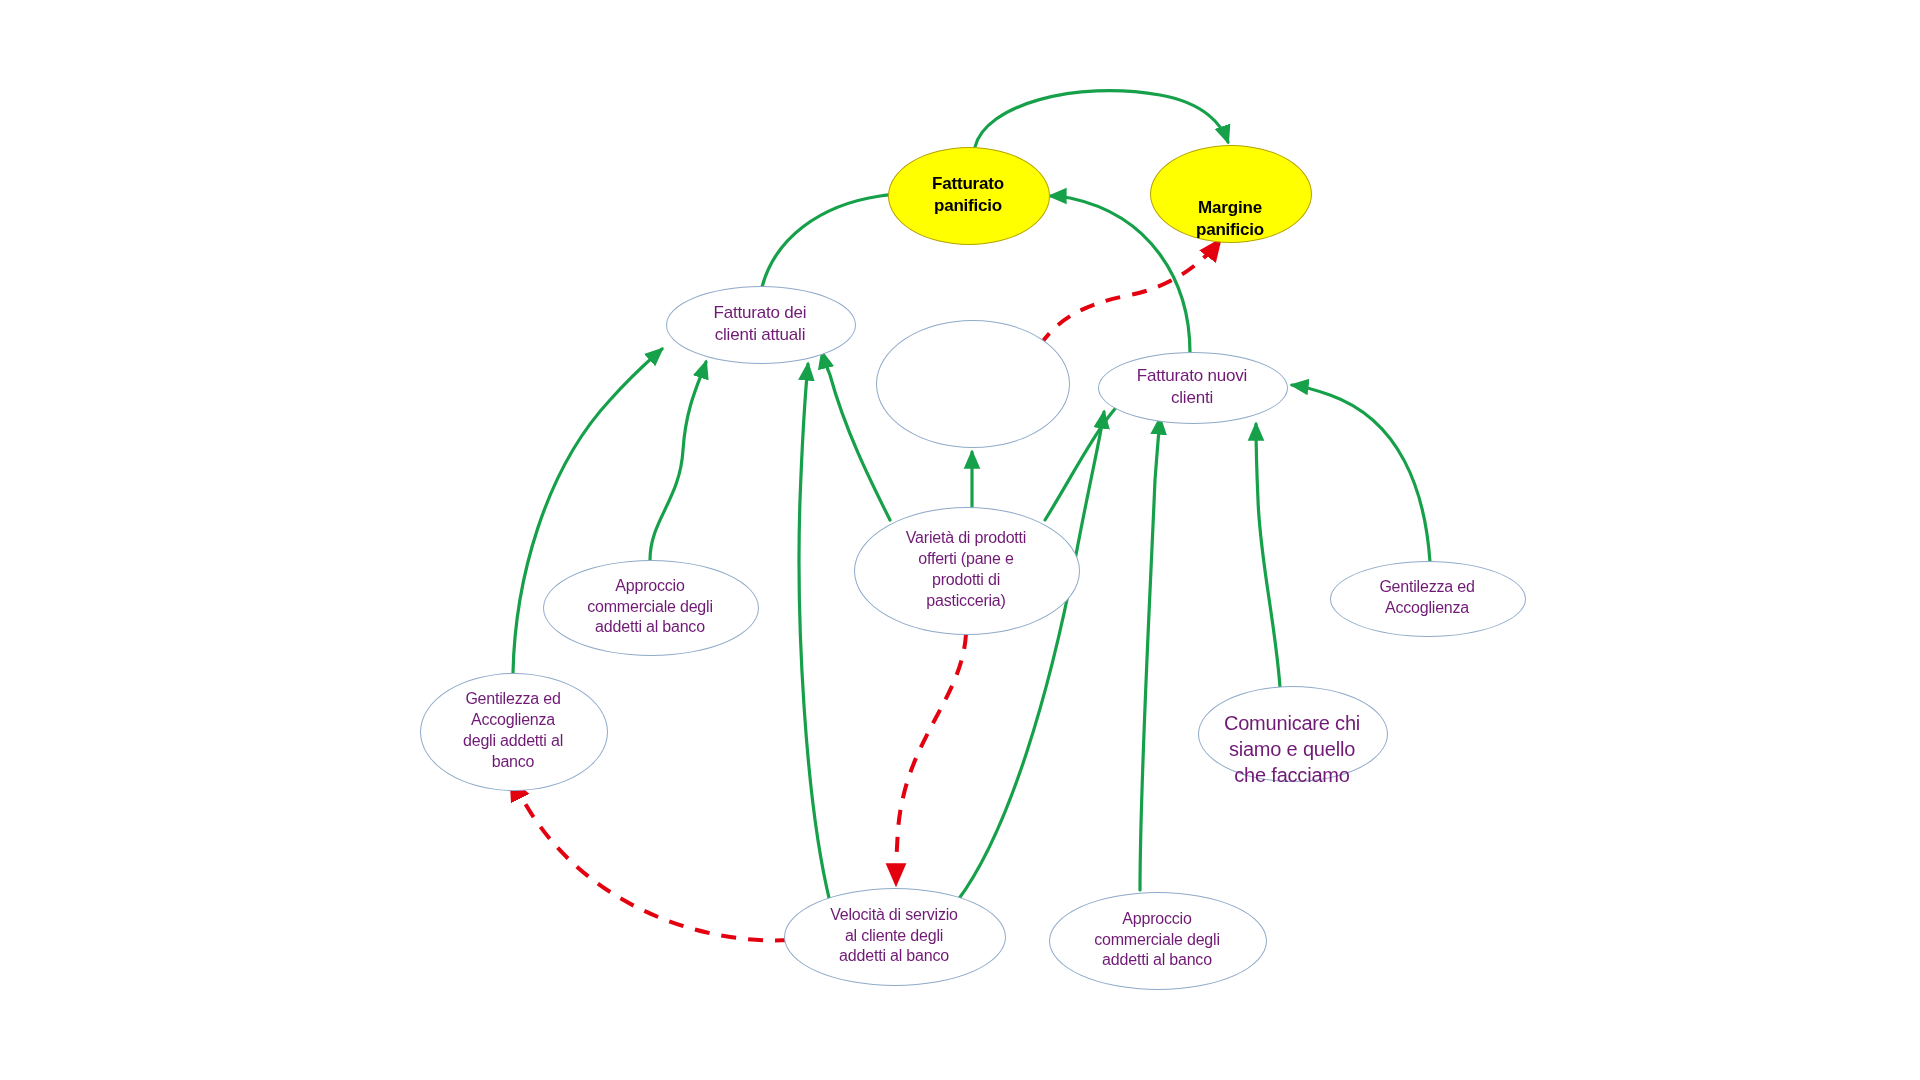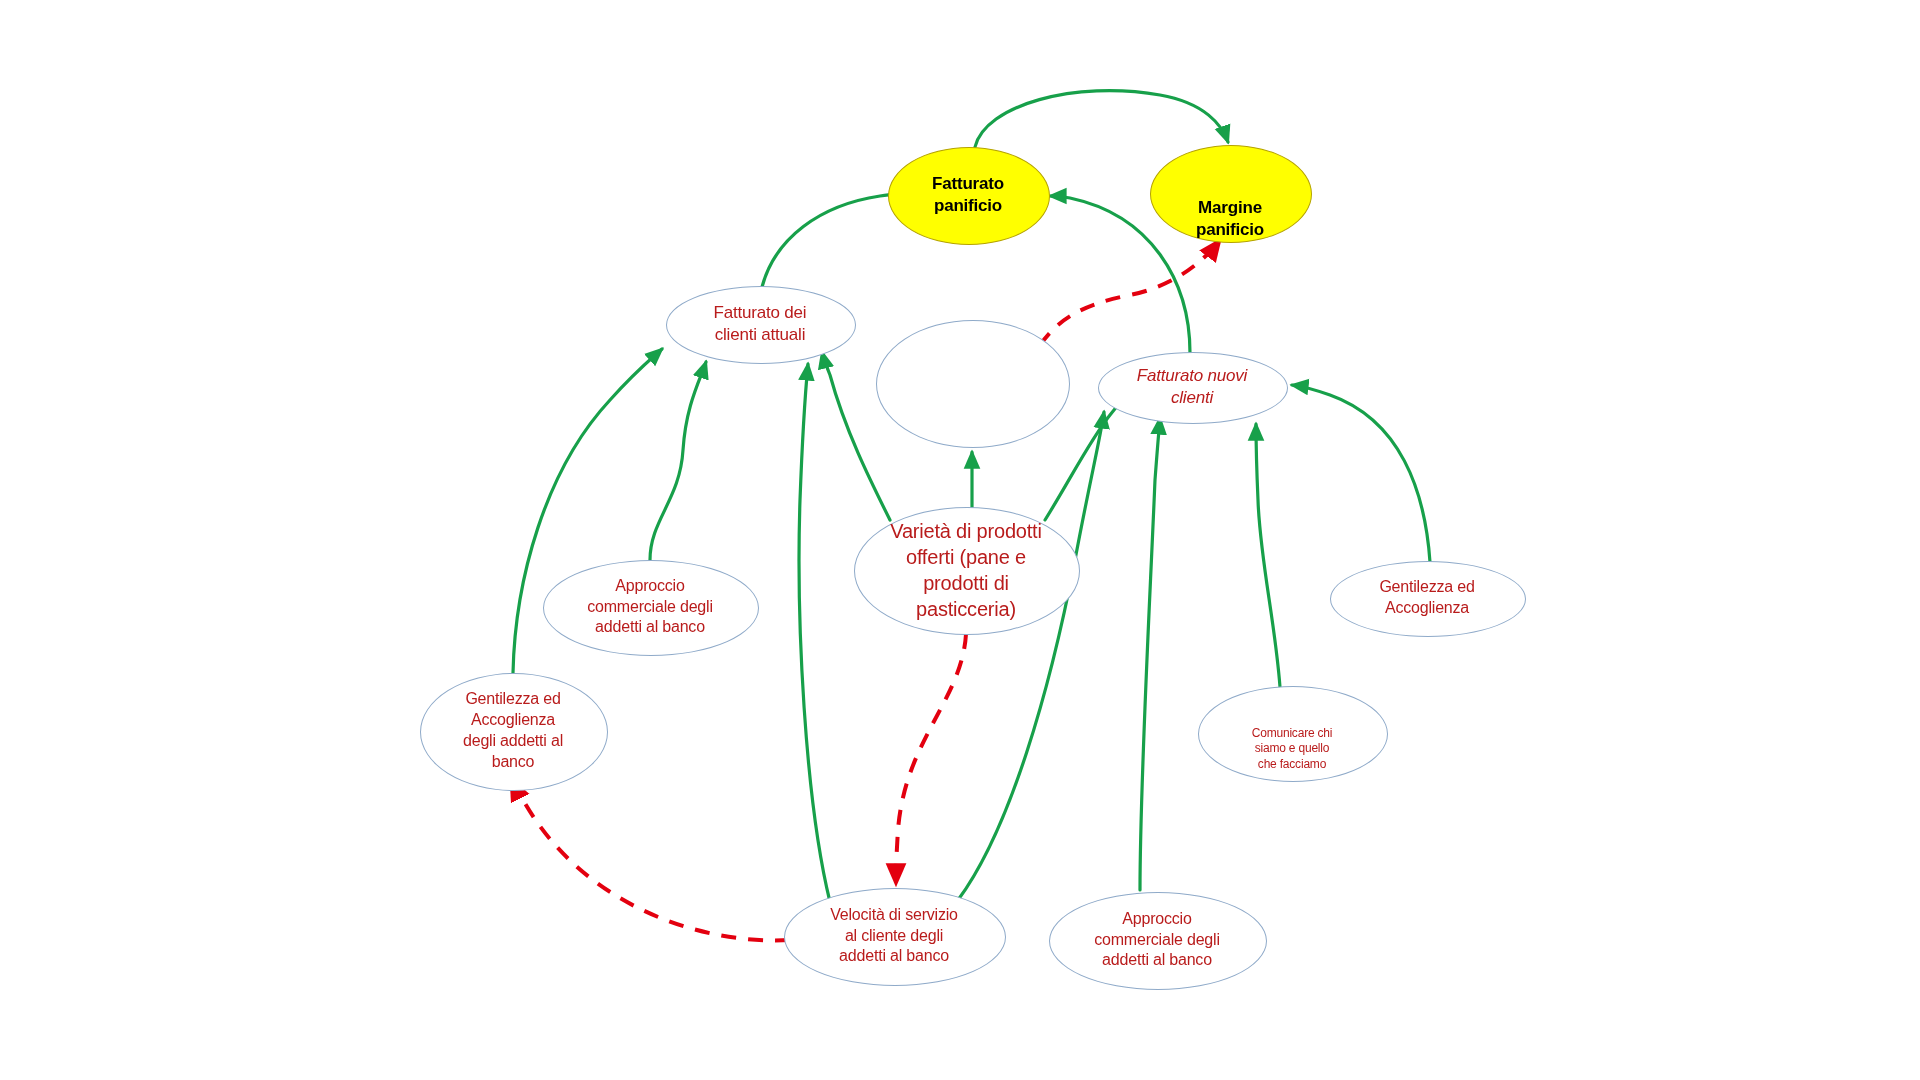--- a/index.html
+++ b/index.html
@@ -1,21 +1,21 @@
 <!DOCTYPE html>
 <html><head>
 <meta charset="utf-8">
 <style>
   html,body{margin:0;padding:0;background:#ffffff;}
   body{width:1920px;height:1080px;overflow:hidden;font-family:"Liberation Sans",sans-serif;}
   #canvas{position:relative;width:1920px;height:1080px;background:#ffffff;}
   #edges{position:absolute;left:0;top:0;width:1920px;height:1080px;}
   .node{position:absolute;display:flex;align-items:center;justify-content:center;text-align:center;box-sizing:border-box;}
   .node .ell{position:absolute;left:0;top:0;width:100%;height:100%;border-radius:50%;}
-  .node .lbl{position:relative;z-index:2;line-height:1.30;color:#b91c1c;padding:0 6px;letter-spacing:-0.2px;}
+  .node .lbl{position:relative;z-index:2;line-height:1.30;color:#701a75;padding:0 6px;letter-spacing:-0.2px;}
   .node.white .ell{background:#ffffff;border:1.6px solid #8faac9;}
   .node.yellow .ell{background:#ffff00;border:1.6px solid #b5a300;}
   .node.yellow .lbl{color:#000000;font-weight:600;}
 </style>
 </head>
 <body>
 
 <div id="canvas">
   <svg id="edges" viewBox="0 0 1920 1080" xmlns="http://www.w3.org/2000/svg">
     <defs>
@@ -56,41 +56,41 @@
       </div>
       <div class="node white" style="left: 666px; top: 286px; width: 188px; height: 76px;">
         <div class="ell"></div>
         <div class="lbl" style="font-size: 17px;">Fatturato dei<br>clienti attuali</div>
       </div>
       <div class="node white" style="left: 876px; top: 320px; width: 192px; height: 126px;">
         <div class="ell"></div>
       </div>
       <div class="node white" style="left: 1098px; top: 352px; width: 188px; height: 70px;">
         <div class="ell"></div>
-        <div class="lbl" style="font-size: 17px; font-style: italic;">Fatturato nuovi<br>clienti</div>
+        <div class="lbl" style="font-size: 17px;">Fatturato nuovi<br>clienti</div>
       </div>
       <div class="node white" style="left: 854px; top: 507px; width: 224px; height: 126px;">
         <div class="ell"></div>
-        <div class="lbl" style="font-size: 20px;">Varietà di prodotti<br>offerti (pane e<br>prodotti di<br>pasticceria)</div>
+        <div class="lbl" style="font-size: 16px;">Varietà di prodotti<br>offerti (pane e<br>prodotti di<br>pasticceria)</div>
       </div>
       <div class="node white" style="left: 543px; top: 560px; width: 214px; height: 94px;">
         <div class="ell"></div>
         <div class="lbl" style="font-size: 16px;">Approccio<br>commerciale degli<br>addetti al banco</div>
       </div>
       <div class="node white" style="left: 1330px; top: 561px; width: 194px; height: 74px;">
         <div class="ell"></div>
         <div class="lbl" style="font-size: 16px;">Gentilezza ed<br>Accoglienza</div>
       </div>
       <div class="node white" style="left: 420px; top: 673px; width: 186px; height: 116px;">
         <div class="ell"></div>
         <div class="lbl" style="font-size: 16px;">Gentilezza ed<br>Accoglienza<br>degli addetti al<br>banco</div>
       </div>
       <div class="node white" style="left: 1198px; top: 686px; width: 188px; height: 94px;">
         <div class="ell"></div>
-        <div class="lbl" style="font-size: 12px; margin-top: 32px;">Comunicare chi<br>siamo e quello<br>che facciamo</div>
+        <div class="lbl" style="font-size: 20px; margin-top: 32px;">Comunicare chi<br>siamo e quello<br>che facciamo</div>
       </div>
       <div class="node white" style="left: 784px; top: 888px; width: 220px; height: 96px;">
         <div class="ell"></div>
         <div class="lbl" style="font-size: 16px;">Velocità di servizio<br>al cliente degli<br>addetti al banco</div>
       </div>
       <div class="node white" style="left: 1049px; top: 892px; width: 216px; height: 96px;">
         <div class="ell"></div>
         <div class="lbl" style="font-size: 16px;">Approccio<br>commerciale degli<br>addetti al banco</div>
       </div>
     </div>

